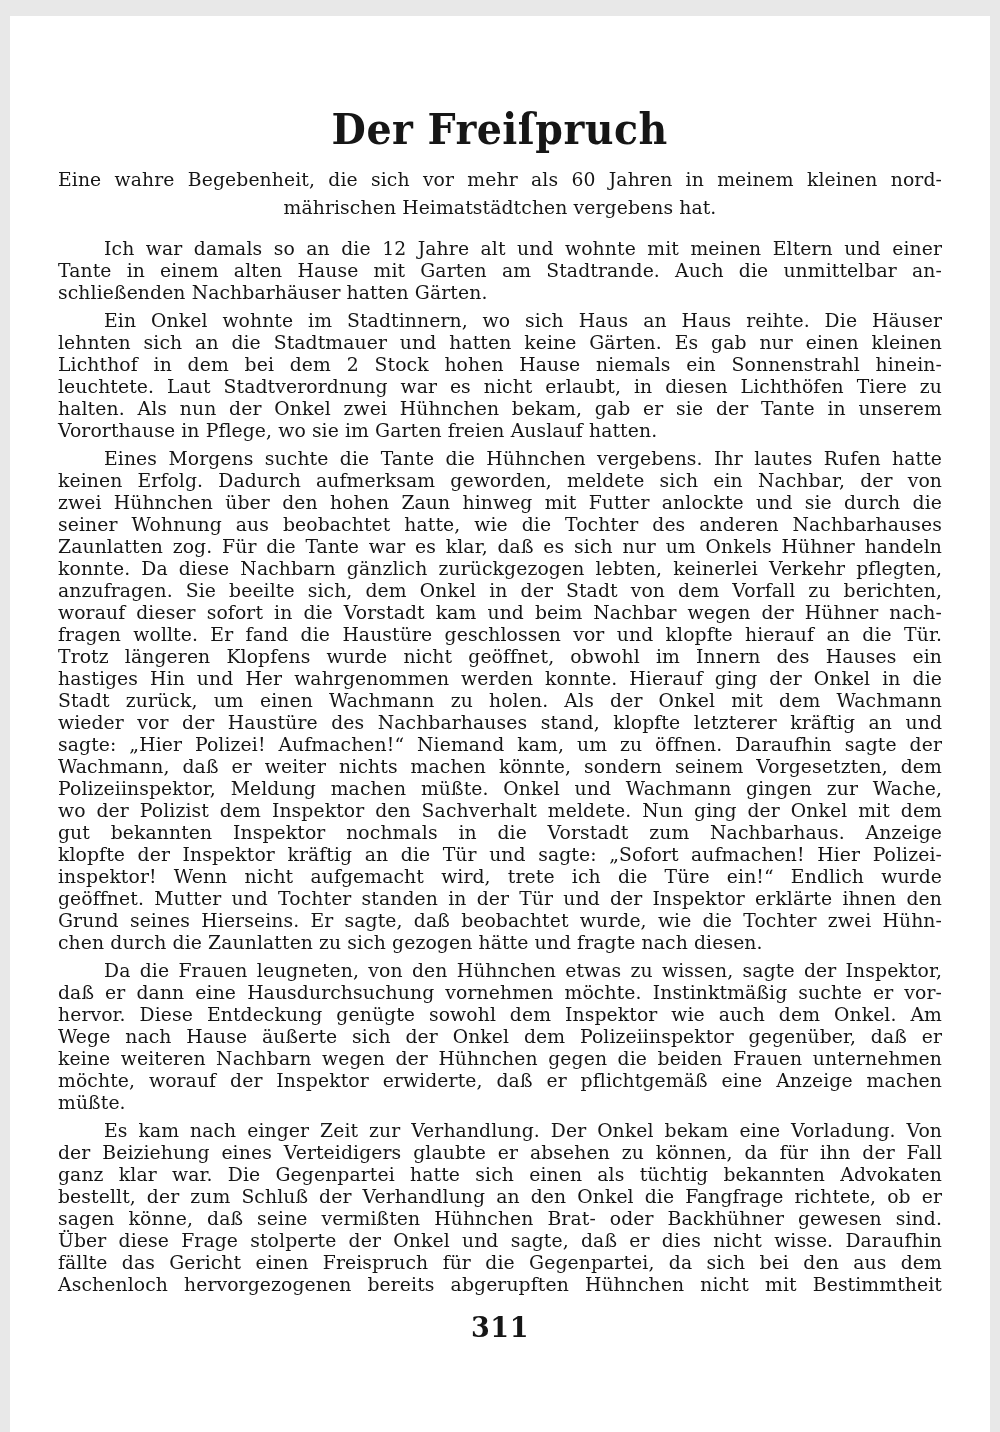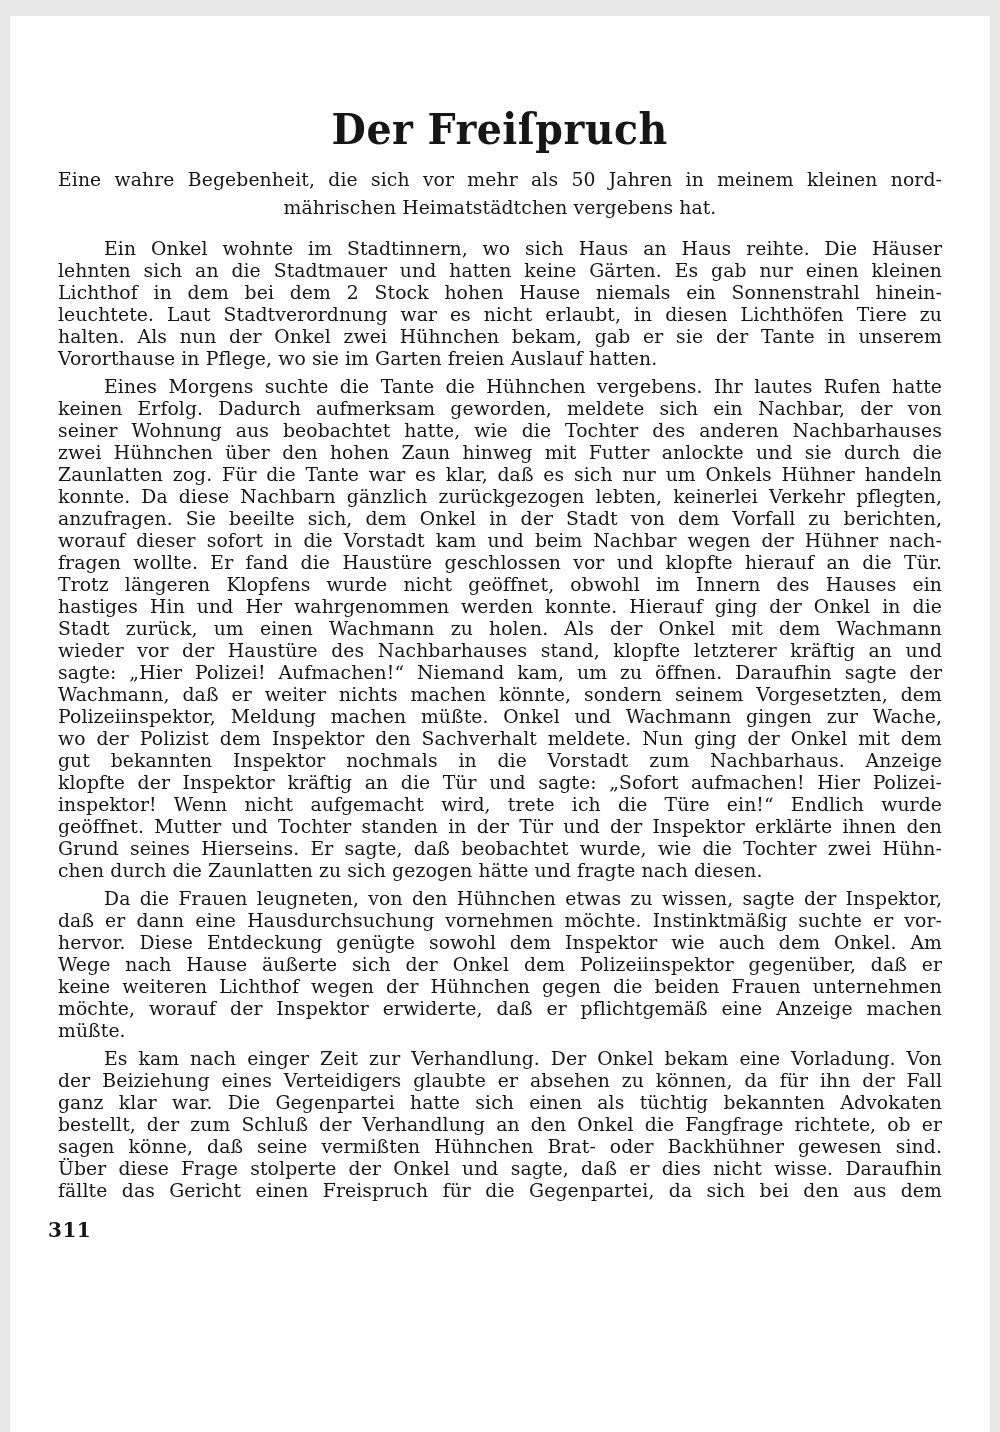--- a/index.html
+++ b/index.html
@@ -52,49 +52,54 @@
     text-align-last: justify;
     white-space: normal;
   }
   .line.indent { padding-left: 46px; }
   .line.last-left   { text-align-last: left; }
   .line.last-center { text-align-last: center; }
   .line.last-justify{ text-align-last: justify; }
   .page-number {
     margin-top: 16px;
     padding: 0 38px;
-    text-align: left;
-    font-size: 20px;
+    text-align: center;
+    font-size: 27px;
     font-weight: 700;
     letter-spacing: 0.5px;
   }
 </style>
 </head>
 <body>
 
 <div class="page" style="--ink: #161616; --paper: #ffffff;">
   <h1 class="title"><span class="condense">Der Freiſpruch</span></h1>
   <div class="subtitle">
-      <div class="line">Eine wahre Begebenheit, die sich vor mehr als 50 Jahren in meinem kleinen nord-</div>
+      <div class="line">Eine wahre Begebenheit, die sich vor mehr als 60 Jahren in meinem kleinen nord-</div>
       <div class="line last-center">mährischen Heimatstädtchen vergebens hat.</div>
     </div>
   <div class="body-text">
+      <div class="para">
+        <div class="line indent">Ich war damals so an die 12 Jahre alt und wohnte mit meinen Eltern und einer</div>
+        <div class="line">Tante in einem alten Hause mit Garten am Stadtrande. Auch die unmittelbar an-</div>
+        <div class="line last-left">schließenden Nachbarhäuser hatten Gärten.</div>
+      </div>
       <div class="para">
         <div class="line indent">Ein Onkel wohnte im Stadtinnern, wo sich Haus an Haus reihte. Die Häuser</div>
         <div class="line">lehnten sich an die Stadtmauer und hatten keine Gärten. Es gab nur einen kleinen</div>
         <div class="line">Lichthof in dem bei dem 2 Stock hohen Hause niemals ein Sonnenstrahl hinein-</div>
         <div class="line">leuchtete. Laut Stadtverordnung war es nicht erlaubt, in diesen Lichthöfen Tiere zu</div>
         <div class="line">halten. Als nun der Onkel zwei Hühnchen bekam, gab er sie der Tante in unserem</div>
         <div class="line last-left">Vororthause in Pflege, wo sie im Garten freien Auslauf hatten.</div>
       </div>
       <div class="para">
         <div class="line indent">Eines Morgens suchte die Tante die Hühnchen vergebens. Ihr lautes Rufen hatte</div>
         <div class="line">keinen Erfolg. Dadurch aufmerksam geworden, meldete sich ein Nachbar, der von</div>
+        <div class="line">zwei Hühnchen über den hohen Zaun hinweg mit Futter anlockte und sie durch die</div>
         <div class="line">seiner Wohnung aus beobachtet hatte, wie die Tochter des anderen Nachbarhauses</div>
-        <div class="line">zwei Hühnchen über den hohen Zaun hinweg mit Futter anlockte und sie durch die</div>
         <div class="line">Zaunlatten zog. Für die Tante war es klar, daß es sich nur um Onkels Hühner handeln</div>
         <div class="line">konnte. Da diese Nachbarn gänzlich zurückgezogen lebten, keinerlei Verkehr pflegten,</div>
         <div class="line">anzufragen. Sie beeilte sich, dem Onkel in der Stadt von dem Vorfall zu berichten,</div>
         <div class="line">worauf dieser sofort in die Vorstadt kam und beim Nachbar wegen der Hühner nach-</div>
         <div class="line">fragen wollte. Er fand die Haustüre geschlossen vor und klopfte hierauf an die Tür.</div>
         <div class="line">Trotz längeren Klopfens wurde nicht geöffnet, obwohl im Innern des Hauses ein</div>
         <div class="line">hastiges Hin und Her wahrgenommen werden konnte. Hierauf ging der Onkel in die</div>
         <div class="line">Stadt zurück, um einen Wachmann zu holen. Als der Onkel mit dem Wachmann</div>
         <div class="line">wieder vor der Haustüre des Nachbarhauses stand, klopfte letzterer kräftig an und</div>
         <div class="line">sagte: „Hier Polizei! Aufmachen!“ Niemand kam, um zu öffnen. Daraufhin sagte der</div>
@@ -106,28 +111,29 @@
         <div class="line">inspektor! Wenn nicht aufgemacht wird, trete ich die Türe ein!“ Endlich wurde</div>
         <div class="line">geöffnet. Mutter und Tochter standen in der Tür und der Inspektor erklärte ihnen den</div>
         <div class="line">Grund seines Hierseins. Er sagte, daß beobachtet wurde, wie die Tochter zwei Hühn-</div>
         <div class="line last-left">chen durch die Zaunlatten zu sich gezogen hätte und fragte nach diesen.</div>
       </div>
       <div class="para">
         <div class="line indent">Da die Frauen leugneten, von den Hühnchen etwas zu wissen, sagte der Inspektor,</div>
         <div class="line">daß er dann eine Hausdurchsuchung vornehmen möchte. Instinktmäßig suchte er vor-</div>
         <div class="line">hervor. Diese Entdeckung genügte sowohl dem Inspektor wie auch dem Onkel. Am</div>
         <div class="line">Wege nach Hause äußerte sich der Onkel dem Polizeiinspektor gegenüber, daß er</div>
-        <div class="line">keine weiteren Lichthof wegen der Hühnchen gegen die beiden Frauen unternehmen</div>
+        <div class="line">keine weiteren Nachbarn wegen der Hühnchen gegen die beiden Frauen unternehmen</div>
         <div class="line">möchte, worauf der Inspektor erwiderte, daß er pflichtgemäß eine Anzeige machen</div>
         <div class="line last-left">müßte.</div>
       </div>
       <div class="para">
         <div class="line indent">Es kam nach einger Zeit zur Verhandlung. Der Onkel bekam eine Vorladung. Von</div>
         <div class="line">der Beiziehung eines Verteidigers glaubte er absehen zu können, da für ihn der Fall</div>
         <div class="line">ganz klar war. Die Gegenpartei hatte sich einen als tüchtig bekannten Advokaten</div>
         <div class="line">bestellt, der zum Schluß der Verhandlung an den Onkel die Fangfrage richtete, ob er</div>
         <div class="line">sagen könne, daß seine vermißten Hühnchen Brat- oder Backhühner gewesen sind.</div>
         <div class="line">Über diese Frage stolperte der Onkel und sagte, daß er dies nicht wisse. Daraufhin</div>
         <div class="line">fällte das Gericht einen Freispruch für die Gegenpartei, da sich bei den aus dem</div>
+        <div class="line last-justify">Aschenloch hervorgezogenen bereits abgerupften Hühnchen nicht mit Bestimmtheit</div>
       </div>
     </div>
   <div class="page-number">311</div>
 </div>
 
 </body></html>

